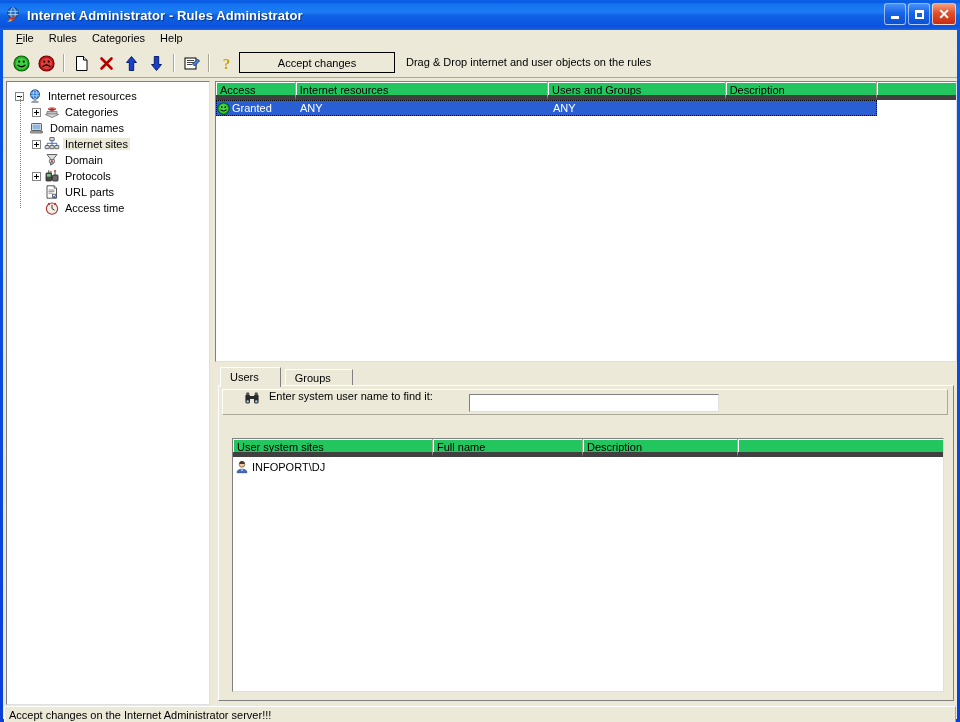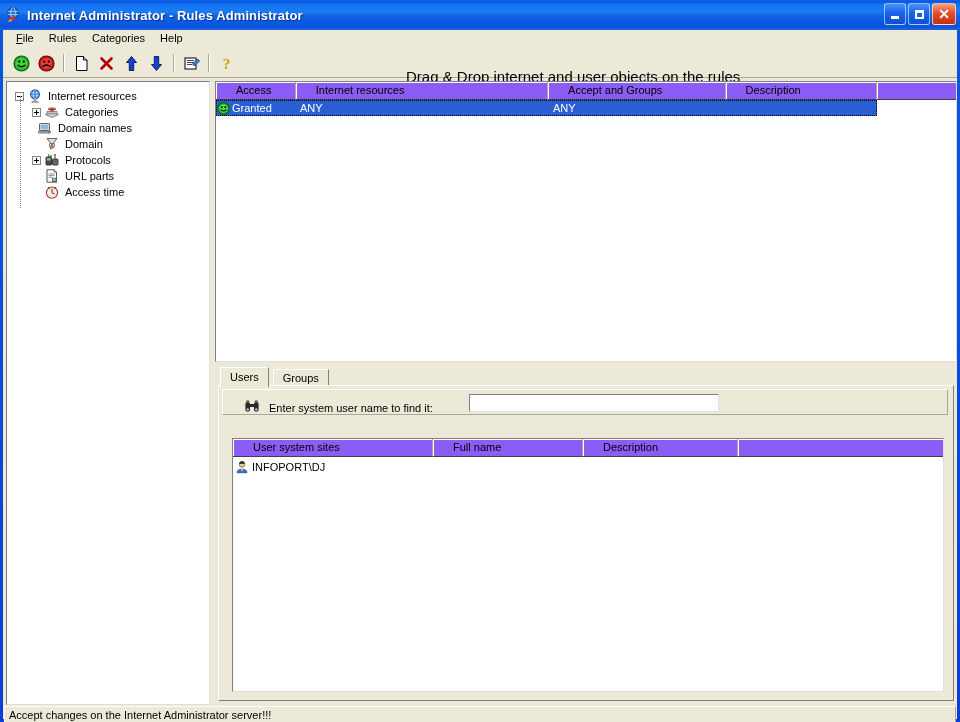--- a/index.html
+++ b/index.html
@@ -113,21 +113,21 @@
     position: absolute; left: 236px; top: 3px;
     width: 156px; height: 21px;
     background: #ece9d8;
     border: 1px solid #000;
     font-family: "Liberation Sans", sans-serif;
     font-size: 11px; color: #000;
     cursor: pointer;
   }
   .dragdrop-hint {
     position: absolute; left: 403px; top: 7px;
-    font-size: 15px; color: #000; white-space: nowrap; margin-top: 12px;
+    font-size: 11px; color: #000; white-space: nowrap;
   }
 
   
   .tree-pane {
     position: absolute; left: 3px; top: 51px;
     width: 204px; height: 624px;
     background: #ffffff;
     border: 1px solid #808080;
     border-right-color: #dfdfde;
     border-bottom-color: #dfdfde;
@@ -176,25 +176,25 @@
     border: 1px solid #808080;
     border-right-color: #dfdfde;
     border-bottom-color: #dfdfde;
     overflow: hidden;
   }
   .lv-header {
     display: flex; height: 18px;
     background: #ece9d8;
   }
   .lv-col {
-    background: #8b5cf6;
+    background: #22c55e;
     border-right: 1px solid #aca899;
-    border-bottom: 1px solid #404040;
+    border-bottom: 5px solid #404040;
     font-size: 11px; color: #000;
-    padding: 2px 0 0 20px;
+    padding: 2px 0 0 4px;
     white-space: nowrap; overflow: hidden;
     box-shadow: inset 1px 1px 0 #ffffff;
     cursor: pointer;
   }
   .lv-row {
     display: flex; height: 16px; align-items: center;
   }
   .lv-row.selected {
     background: #2a5fd4;
     outline: 1px dotted #000;
@@ -211,21 +211,21 @@
   .bottom-pane {
     position: absolute; left: 212px; top: 336px;
     width: 742px; height: 339px;
     background: #ece9d8;
   }
   .tabstrip {
     position: absolute; left: 5px; top: 2px;
     display: flex; align-items: flex-end; height: 19px;
   }
   .tab {
-    height: 18px; padding: 2px 9px 0 9px;
+    height: 18px; padding: 2px 21px 0 9px;
     font-size: 11px; color: #000;
     background: #ece9d8;
     border: 1px solid #ffffff;
     border-right-color: #808080;
     border-bottom: none;
     cursor: pointer;
   }
   .tab.active {
     height: 20px; padding-top: 3px;
     font-weight: normal;
@@ -236,21 +236,21 @@
     position: absolute; left: 3px; top: 19px;
     width: 736px; height: 316px;
     background: #ece9d8;
     border: 1px solid #ffffff;
     border-right-color: #808080;
     border-bottom-color: #808080;
   }
   .find-bar {
     position: absolute; left: 3px; top: 3px;
     width: 726px; height: 26px;
-    display: flex; align-items: flex-end;
+    display: flex; align-items: flex-start;
     background: #ece9d8;
     border: 1px solid #ffffff;
     border-right-color: #aca899;
     border-bottom-color: #aca899;
   }
   .find-icon { width: 16px; height: 16px; margin-left: 21px; flex: none; }
   .find-label { font-size: 11px; color: #000; margin-left: 9px; white-space: nowrap; }
   .find-input {
     position: absolute; left: 246px; top: 4px;
     width: 250px; height: 18px;
@@ -388,20 +388,21 @@
       </div>
 
       <div class="tb-sep"></div>
 
       <div class="tb-btn">
         <svg class="ico" width="17" height="17" viewBox="0 0 17 17">
           <text x="8.5" y="13.5" font-family="Liberation Serif, serif" font-size="15" font-weight="bold" fill="#c8a000" text-anchor="middle">?</text>
         </svg>
       </div>
 
+      <button class="accept-btn">Accept changes</button>
       <div class="dragdrop-hint">Drag &amp; Drop internet and user objects on the rules</div>
     </div>
 
     <div class="tree-pane">
 
       <div class="tree-row" style="margin-top:6px;padding-left:8px">
         <span class="tree-expander"></span>
         <span class="tree-icon">
           <svg class="ico" width="16" height="16" viewBox="0 0 16 16">
             <circle cx="8" cy="6.4" r="4.6" fill="#2f7fd8" stroke="#123a6e" stroke-width="0.9"></circle>
@@ -420,33 +421,46 @@
           <svg class="ico" width="16" height="16" viewBox="0 0 16 16">
             <path d="M1.5 10.5l6.5-3 6.5 3-6.5 3z" fill="#d8d8d8" stroke="#666" stroke-width="0.8"></path>
             <path d="M3 7.5h10v2.4H3z" fill="#c3c3c3" stroke="#666" stroke-width="0.7"></path>
             <path d="M4 4.8q4-3 8 0 -4 3.2-8 0z" fill="#d62828" stroke="#7a0f0f" stroke-width="0.8"></path>
             <path d="M4.5 4.6q3.5-2.2 7 0" stroke="#fff" stroke-width="0.7" fill="none"></path>
           </svg>
         </span>
         <span class="tree-label">Categories</span>
       </div>
 
-      <div class="tree-row" style="padding-left:18px">
+      <div class="tree-row" style="padding-left:10px">
         <span class="tree-spacer"></span>
         <span class="tree-icon">
           <svg class="ico" width="16" height="16" viewBox="0 0 16 16">
             <rect x="2.5" y="3.5" width="10" height="7" rx="0.6" fill="#e8e8e8" stroke="#555" stroke-width="0.9"></rect>
             <rect x="3.6" y="4.6" width="7.8" height="4.8" fill="#8fb8e0"></rect>
             <rect x="1.5" y="11" width="12" height="2" rx="0.6" fill="#bdbdbd" stroke="#555" stroke-width="0.8"></rect>
             <circle cx="12.2" cy="12" r="0.7" fill="#2a8a2a"></circle>
           </svg>
         </span>
         <span class="tree-label">Domain names</span>
       </div>
 
+      <div class="tree-row" style="padding-left:25px">
+        <span class="tree-expander plus"></span>
+        <span class="tree-icon">
+          <svg class="ico" width="16" height="16" viewBox="0 0 16 16">
+            <rect x="5.8" y="1.5" width="4.4" height="3.2" rx="0.4" fill="#d8d8d8" stroke="#444" stroke-width="0.8"></rect>
+            <rect x="1.2" y="9.5" width="4" height="3.2" rx="0.4" fill="#d8d8d8" stroke="#444" stroke-width="0.8"></rect>
+            <rect x="6" y="9.5" width="4" height="3.2" rx="0.4" fill="#d8d8d8" stroke="#444" stroke-width="0.8"></rect>
+            <rect x="10.8" y="9.5" width="4" height="3.2" rx="0.4" fill="#d8d8d8" stroke="#444" stroke-width="0.8"></rect>
+            <path d="M8 4.7v2.6M3.2 9.5V7.3h9.6v2.2M8 7.3v2.2" stroke="#2a5fd4" stroke-width="0.9" fill="none"></path>
+          </svg>
+        </span>
+        <span class="tree-label selected">Internet sites</span>
+      </div>
 
       <div class="tree-row" style="padding-left:25px">
         <span class="tree-spacer"></span>
         <span class="tree-icon">
           <svg class="ico" width="16" height="16" viewBox="0 0 16 16">
             <path d="M3 2.5h10l-3.6 4.6v4.4l-2.8 1.6V7.1z" fill="#dcdcdc" stroke="#555" stroke-width="0.9"></path>
             <rect x="5.4" y="7.6" width="5" height="3.2" rx="0.4" fill="#e8e8e8" stroke="#444" stroke-width="0.7"></rect>
             <path d="M7.9 8.2v2M6.9 9.2h2" stroke="#cc2020" stroke-width="1"></path>
           </svg>
         </span>
@@ -496,21 +510,21 @@
 
       <div class="dotline" style="left:13px;top:14px;height:112px"></div>
     </div>
 
     <div class="vsplit"></div>
 
     <div class="rules-pane">
       <div class="lv-header">
         <div class="lv-col" style="width:80px">Access</div>
         <div class="lv-col" style="width:253px">Internet resources</div>
-        <div class="lv-col" style="width:178px">Accept and Groups</div>
+        <div class="lv-col" style="width:178px">Users and Groups</div>
         <div class="lv-col" style="width:152px">Description</div>
         <div class="lv-col" style="width:79px;border-right:none"></div>
       </div>
 
       <div class="lv-row selected" style="width:661px">
         <div class="lv-cell" style="width:80px;padding-left:1px">
           <svg class="ico" width="13" height="13" viewBox="0 0 17 17" style="margin-right:2px;flex:none">
             <circle cx="8.5" cy="8.5" r="7.5" fill="#22b022" stroke="#0a5c0a" stroke-width="1.4"></circle>
             <circle cx="8.5" cy="8.5" r="5.6" fill="#49d949"></circle>
             <circle cx="6.2" cy="6.6" r="1.2" fill="#000"></circle>

